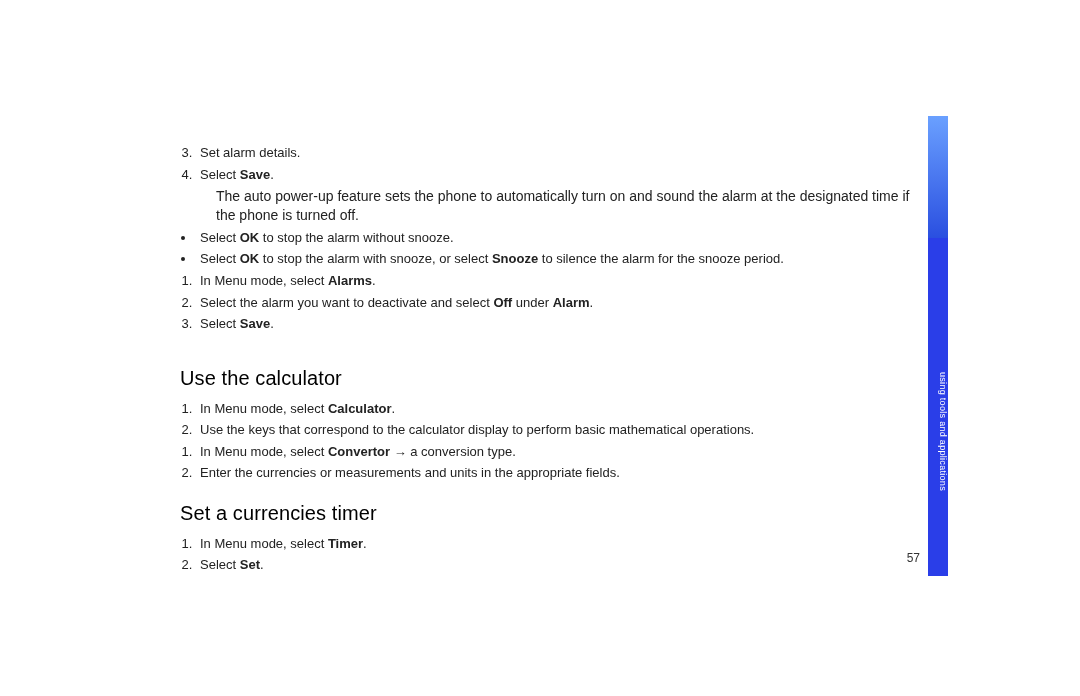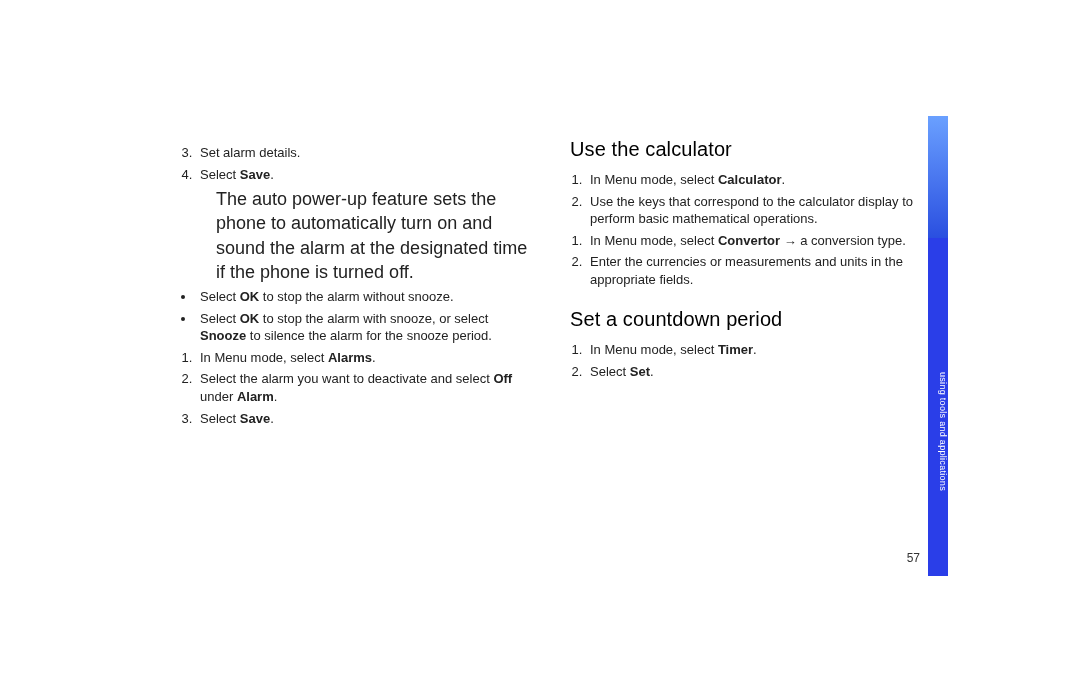--- a/index.html
+++ b/index.html
@@ -13,21 +13,22 @@
   }
   .page {
     position: relative;
     width: 1080px;
     height: 696px;
     box-sizing: border-box;
     padding: 140px 160px 0 180px;
   }
   .columns {
     display: flex;
-    gap: 40px;
+    gap: 32px;
+    flex-direction: column;
   }
   .col {
     flex: 1 1 0;
     font-size: 13px;
     line-height: 1.35;
   }
   h1 {
     font-size: 20px;
     font-weight: 400;
     color: #000000;
@@ -54,21 +55,21 @@
     list-style: disc;
     padding-left: 16px;
     margin: 4px 0 0 0;
   }
   ul > li {
     padding-left: 4px;
     margin-bottom: 4px;
   }
   .note {
     margin: 4px 0 0 36px;
-    font-size: 18px;
+    font-size: 14px;
   }
   p.para {
     margin: 6px 0 0 0;
     font-size: 13px;
   }
   .strong { font-weight: 700; }
   .pagenum {
     position: absolute;
     right: 160px;
     bottom: 131px;
@@ -160,21 +161,21 @@
 
       <ol>
         <li>
           <span>In Menu mode, select </span><span class="strong">Convertor</span><span> → </span><span>a conversion type.</span>
         </li>
         <li>
           <span>Enter the currencies or measurements and units in the appropriate fields.</span>
         </li>
       </ol>
 
-      <h1>Set a countdown period</h1>
+      <h1>Set a currencies timer</h1>
       <ol>
         <li>
           <span>In Menu mode, select </span><span class="strong">Timer</span><span>.</span>
         </li>
         <li>
           <span>Select </span><span class="strong">Set</span><span>.</span>
         </li>
       </ol>
     </div>
 

